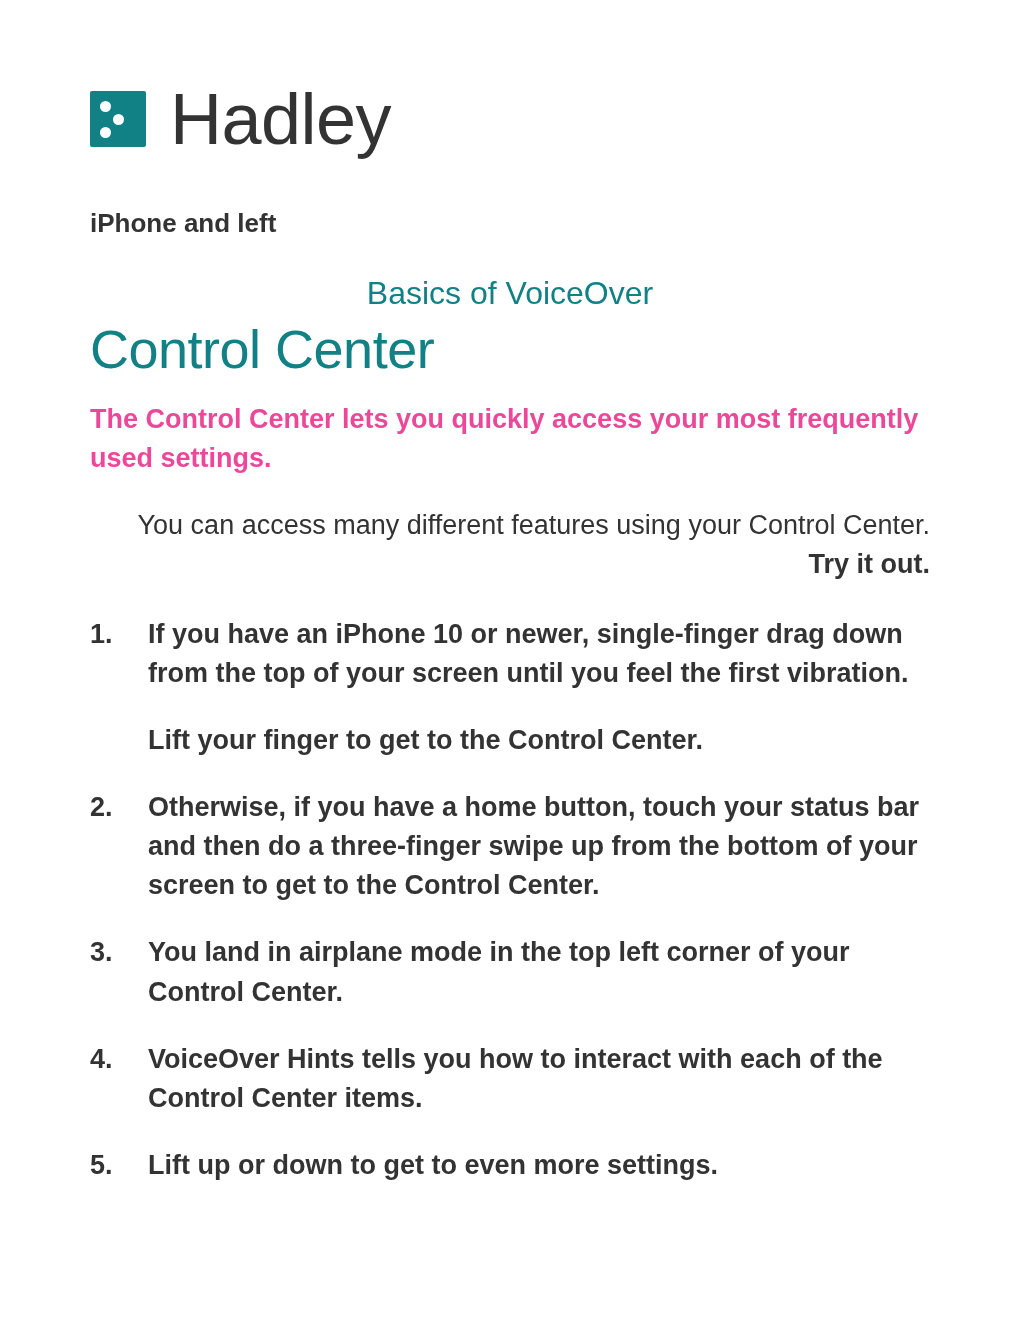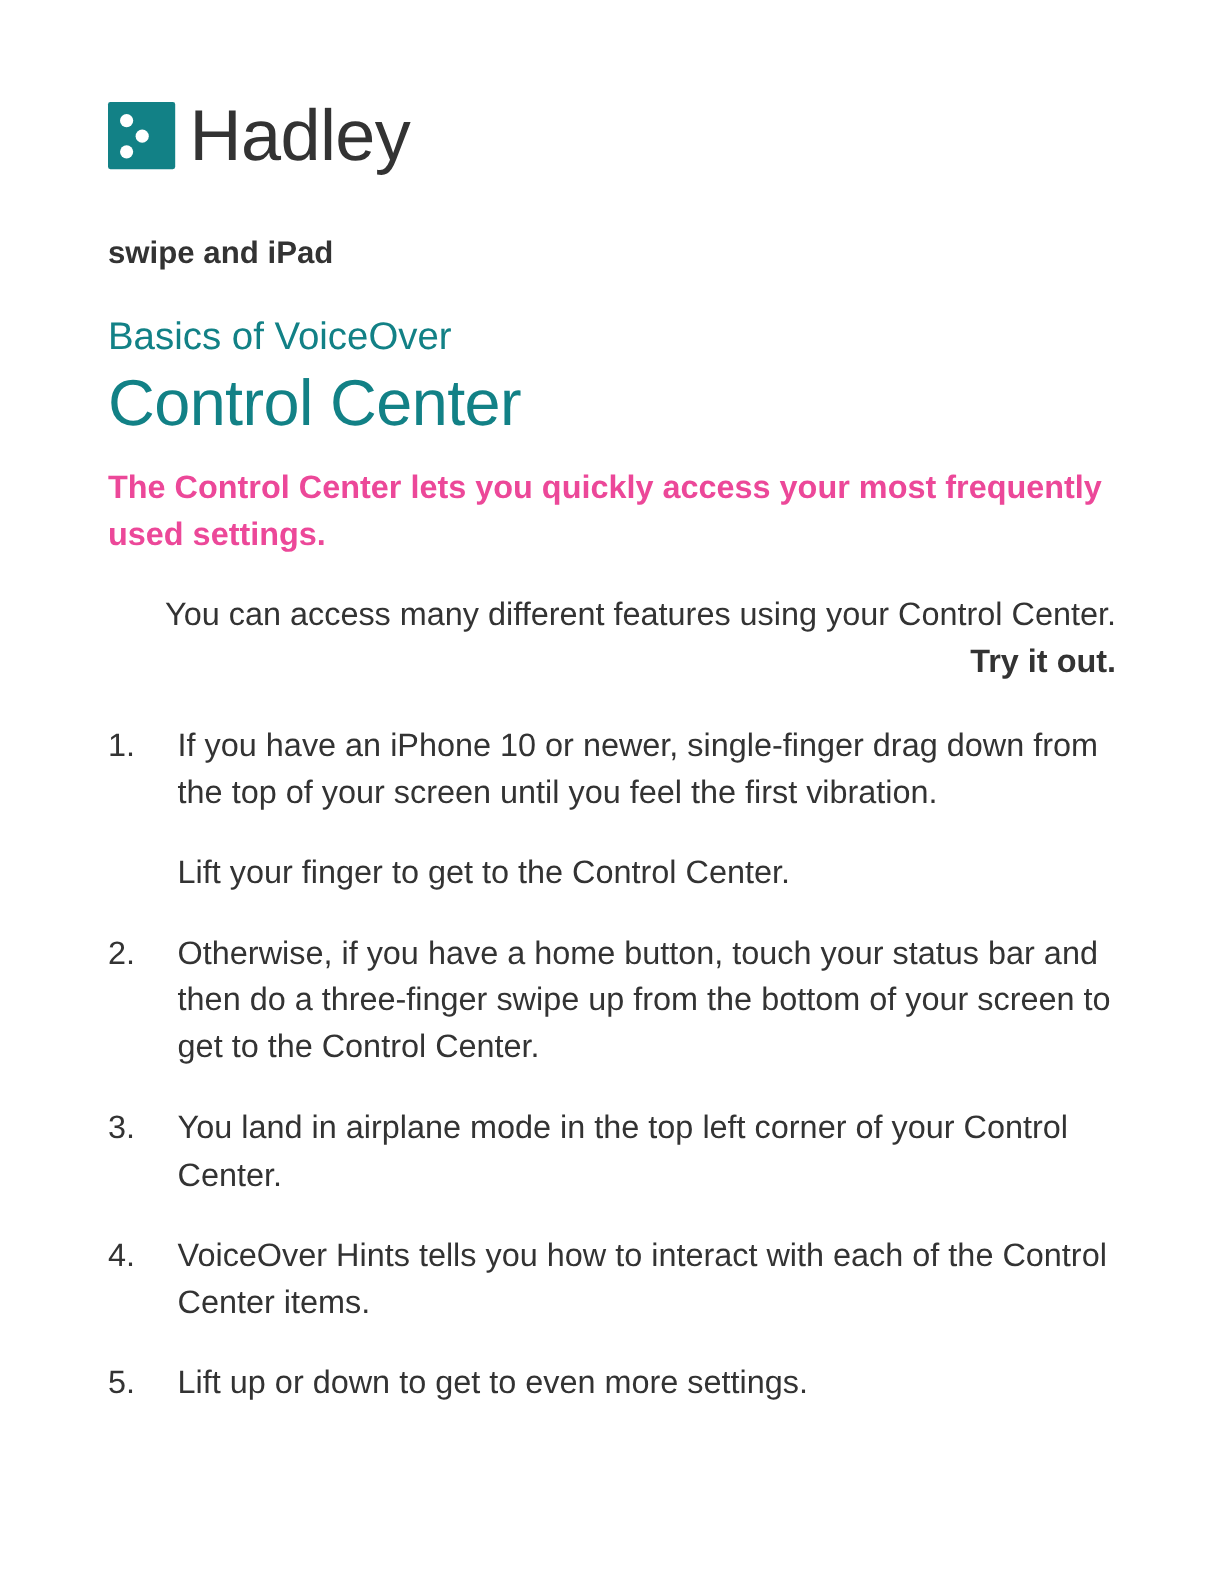--- a/index.html
+++ b/index.html
@@ -30,36 +30,38 @@
     }
     .logo-mark .dot {
       position: absolute;
       background: #fff;
       border-radius: 50%;
     }
     .logo-mark .dot.d1 { width: 11px; height: 11px; top: 10px; left: 10px; }
     .logo-mark .dot.d2 { width: 11px; height: 11px; top: 23px; left: 23px; }
     .logo-mark .dot.d3 { width: 11px; height: 11px; top: 36px; left: 10px; }
     .logo-text {
-      font-size: 60px;
+      font-size: 72px;
       font-weight: 400;
       color: #333;
       letter-spacing: -0.5px;
+      margin-left: 12px;
     }
     .category {
       font-size: 26px;
       font-weight: 700;
       color: #333;
       margin-bottom: 36px;
     }
     .subtitle {
       font-size: 32px;
       font-weight: 400;
       color: #128186;
       margin-bottom: 6px;
+      text-align: center;
     }
     .title {
       font-size: 54px;
       font-weight: 400;
       color: #128186;
       margin-bottom: 20px;
       letter-spacing: -0.5px;
     }
     .intro-bold {
       font-size: 27px;
@@ -74,20 +76,21 @@
       line-height: 1.45;
       margin-bottom: 30px;
       text-align: right;
     }
     .intro-para .bold {
       font-weight: 700;
     }
     ol.steps {
       list-style: none;
       counter-reset: step;
+      font-weight: bold;
     }
     ol.steps > li {
       counter-increment: step;
       position: relative;
       padding-left: 58px;
       font-size: 27px;
       color: #333;
       line-height: 1.45;
       margin-bottom: 28px;
     }
@@ -109,21 +112,21 @@
 
 <div class="logo">
   <div class="logo-mark">
     <div class="dot d1"></div>
     <div class="dot d2"></div>
     <div class="dot d3"></div>
   </div>
   <div class="logo-text">Hadley</div>
 </div>
 
-<div class="category">swipe and iPad</div>
+<div class="category">iPhone and left</div>
 
 <div class="subtitle">Basics of VoiceOver</div>
 <div class="title">Control Center</div>
 
 <p class="intro-bold">The Control Center lets you quickly access your most frequently used settings.</p>
 
 <p class="intro-para">
   <span>You can access many different features using your Control Center. </span><span class="bold">Try it out.</span>
 </p>
 

